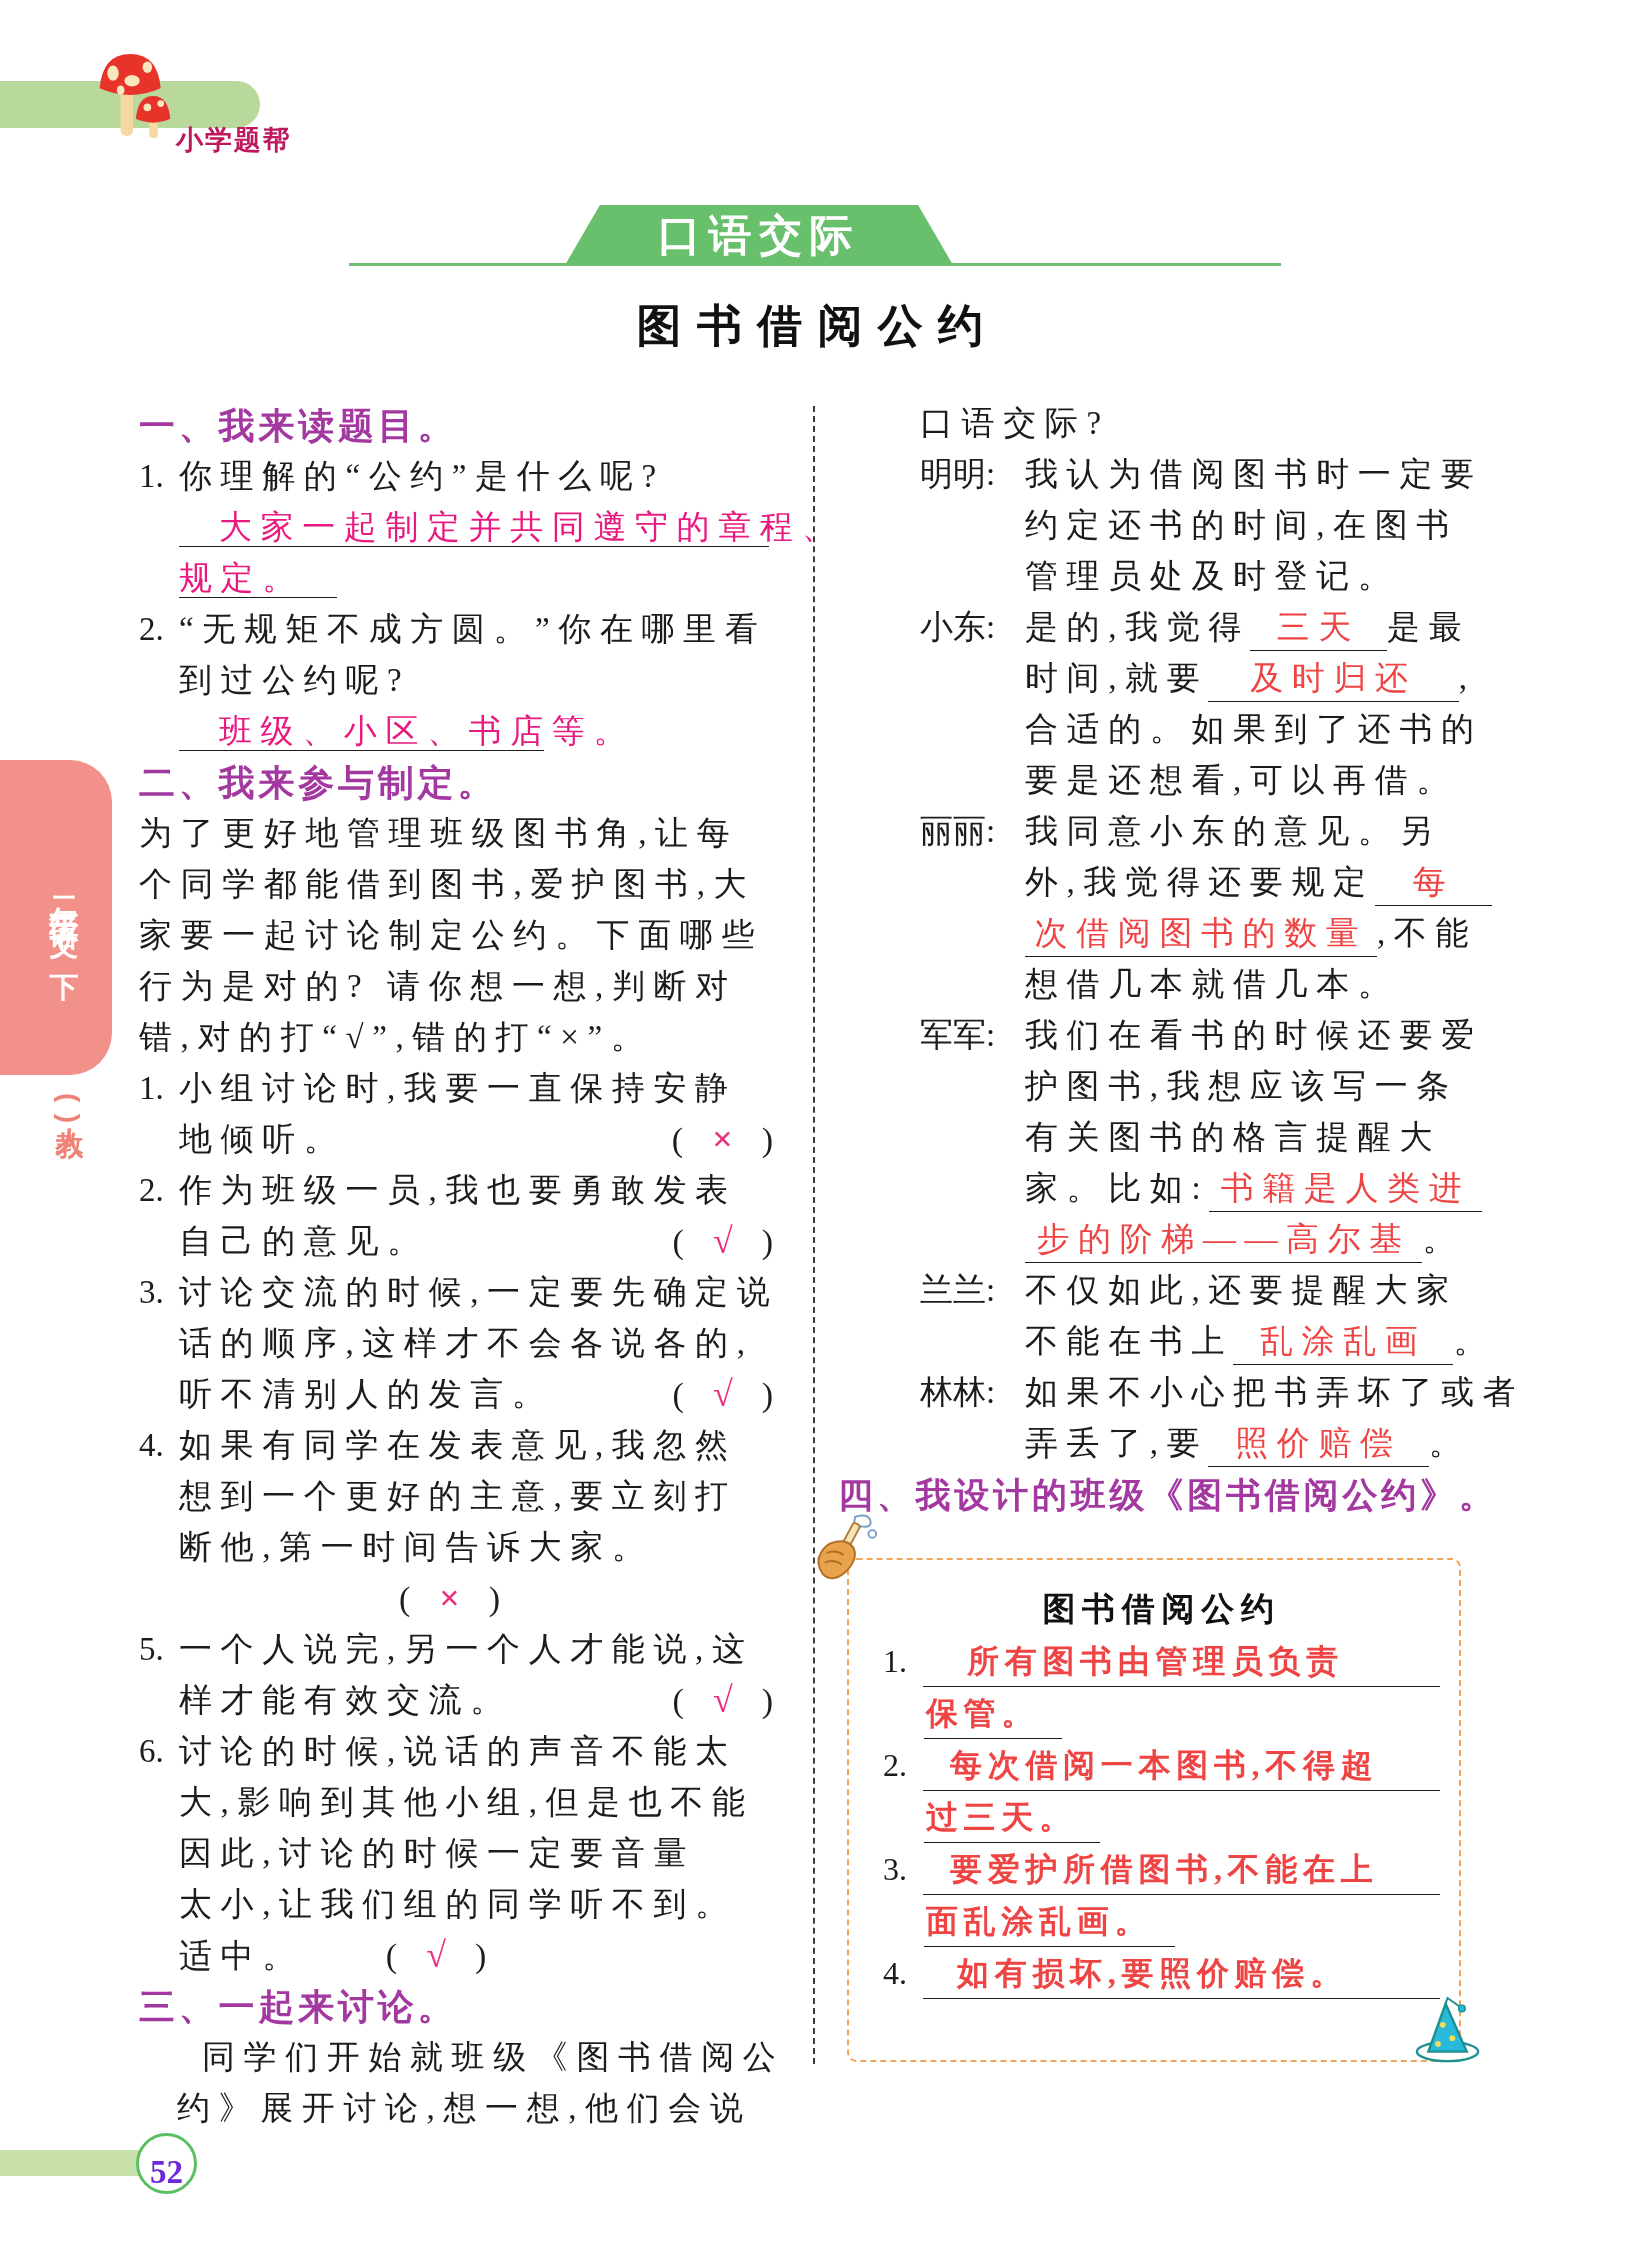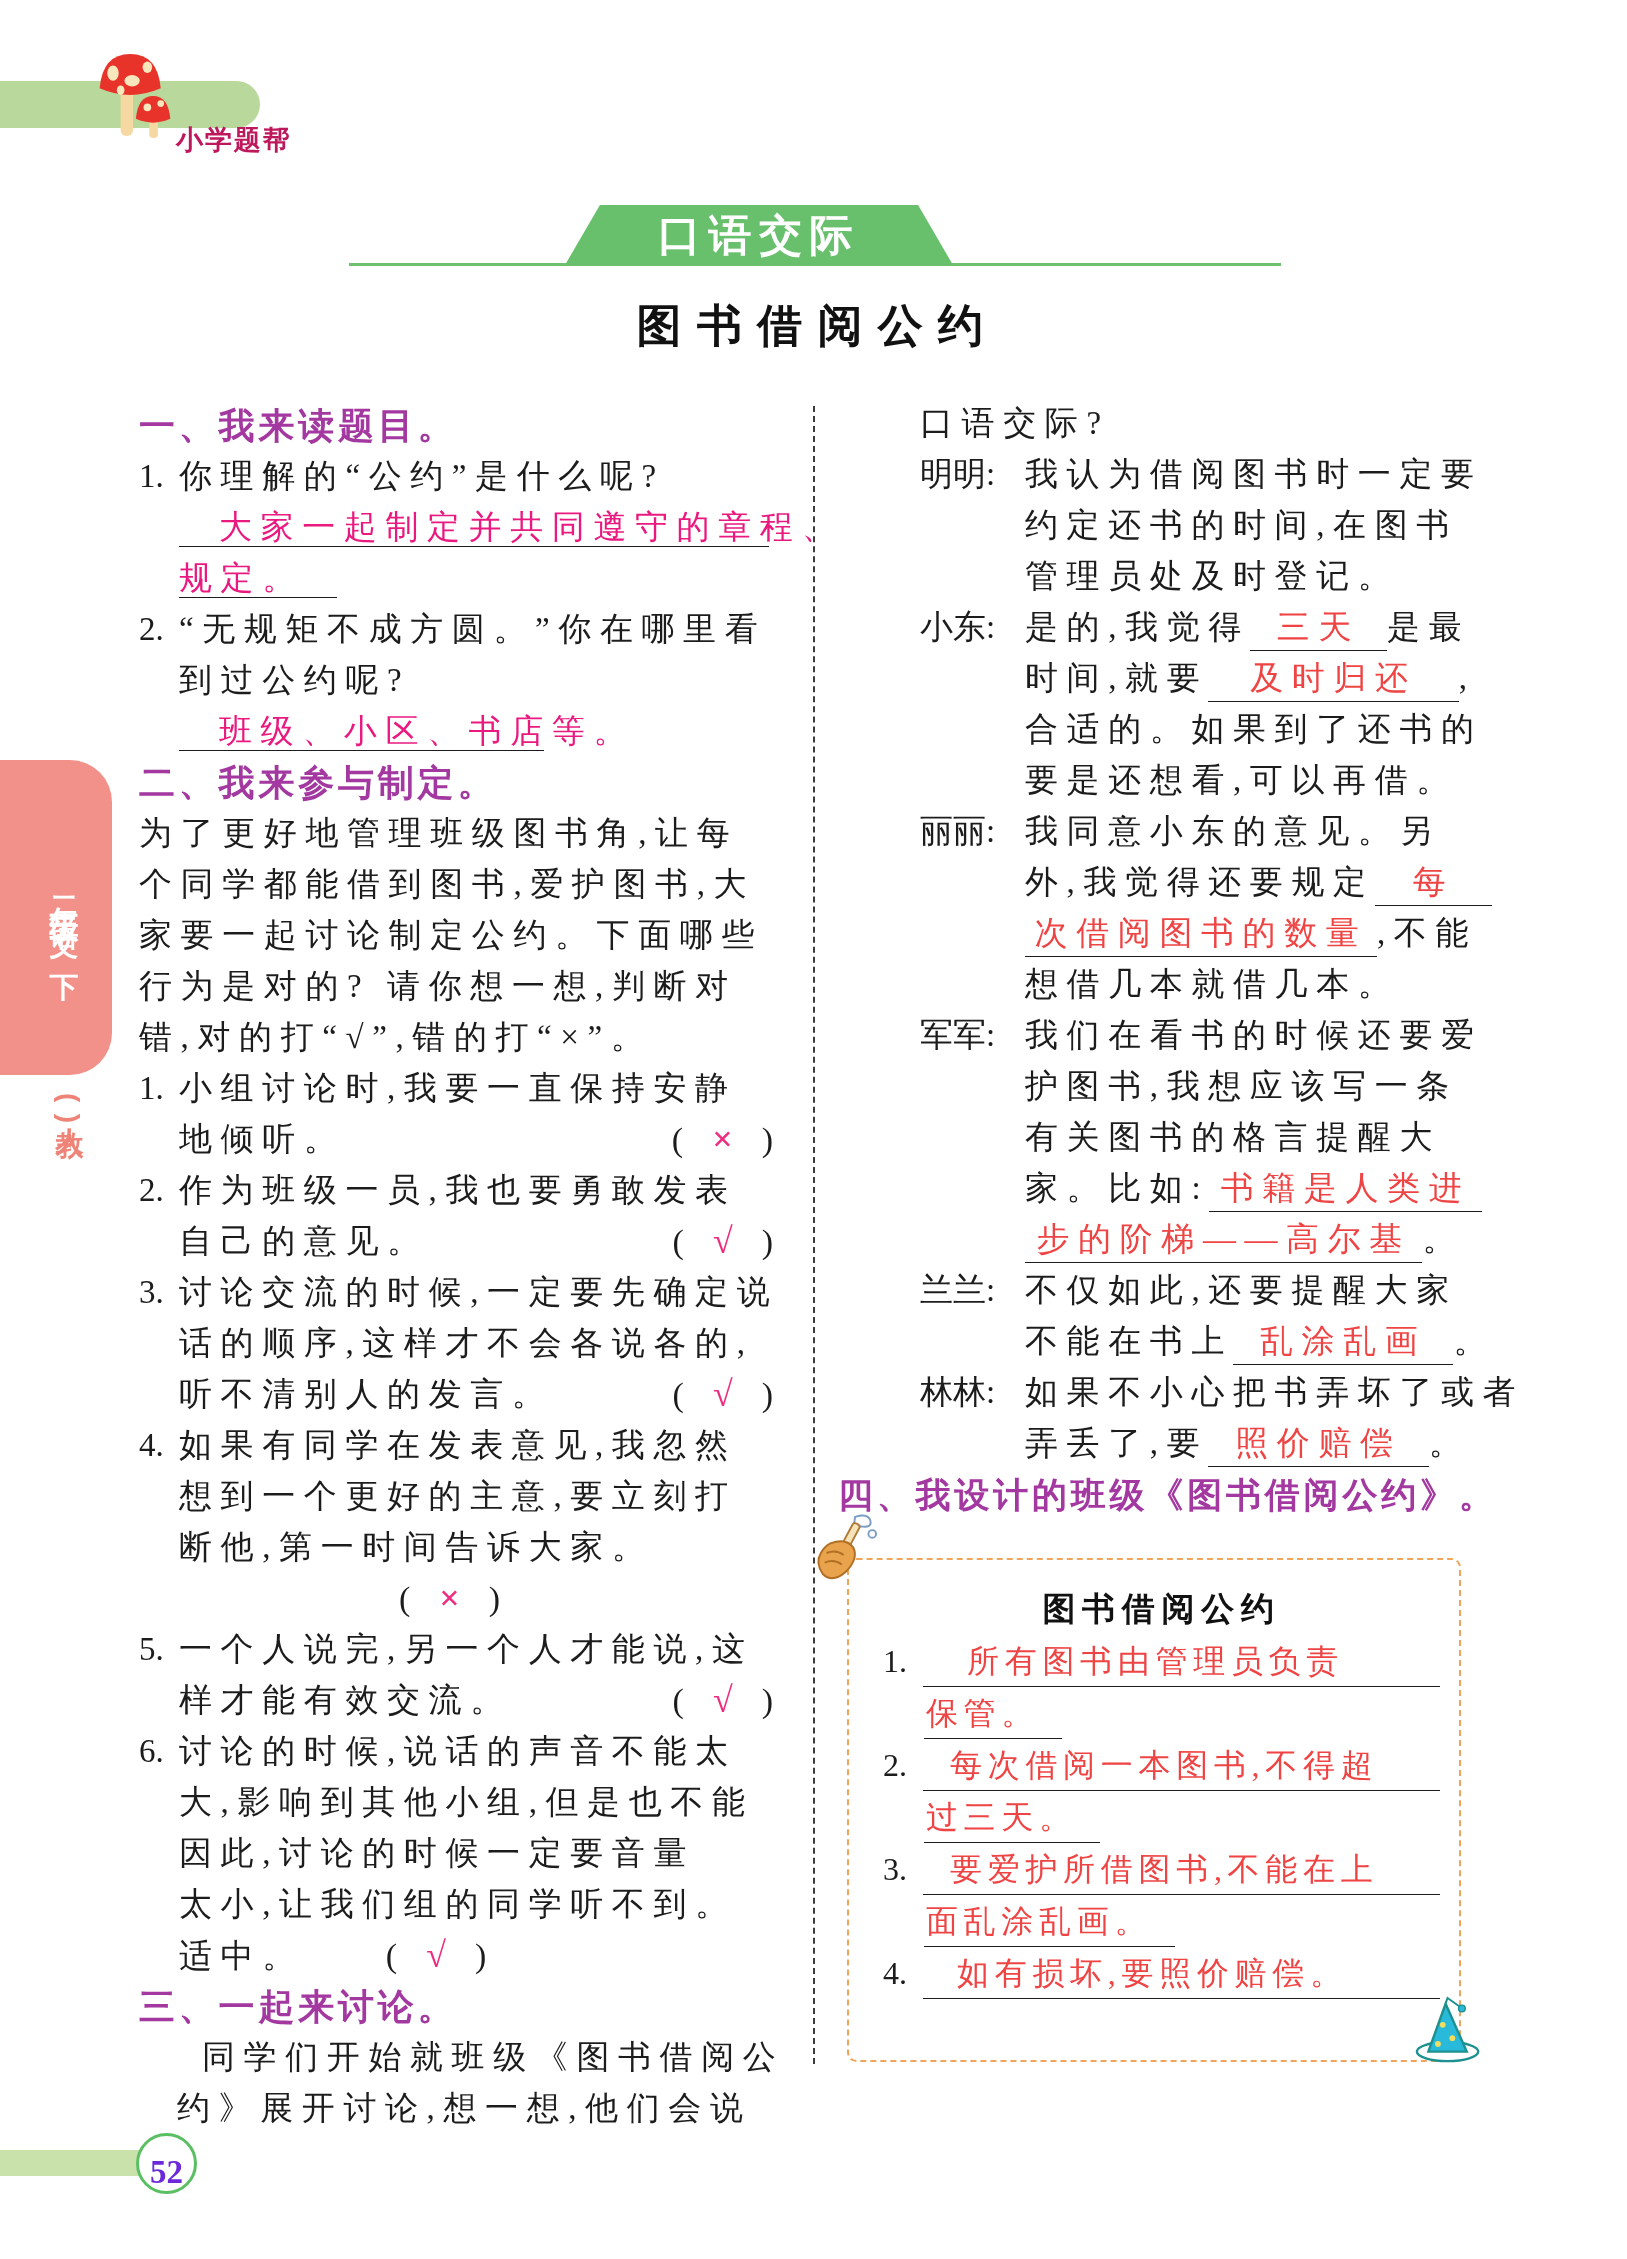--- a/index.html
+++ b/index.html
@@ -63,21 +63,21 @@
 
   
   .answer-box{position:absolute;left:847px;top:1558px;width:614px;height:504px;
               border:2.9px dashed #f0a55a;border-radius:9.6px;box-sizing:border-box;
               padding:23px 19px 0 34px;}
   .bline{position:relative;height:52px;line-height:52px;font-size:32px;letter-spacing:5.7px;
          white-space:nowrap;display:flex;}
   .btitle{display:block;text-align:center;font-family:"Liberation Sans",sans-serif;
           font-weight:700;font-size:33px;color:#111;letter-spacing:6.7px;}
   .bnum{display:inline-block;width:40px;letter-spacing:0;flex:0 0 40px;}
-  .bline .u{padding-bottom:0;}
+  .bline .u{padding-bottom:0;font-weight:bold;}
   .u.grow{flex:1;padding-left:44px;}
   .cont2{padding-left:41px;}
 
   .broom{position:absolute;left:813px;top:1513px;width:69px;height:80px;}
   .hat{position:absolute;left:1411px;top:1996px;width:75px;height:69px;}
 
   
   .page-bar{position:absolute;left:0;top:2150px;width:140px;height:26px;background:#c9e2ab;}
   .page-circle{position:absolute;left:136px;top:2133px;width:55px;height:55px;background:#fff;
                border:3.8px solid #5abf63;border-radius:50%;display:flex;align-items:flex-end;

